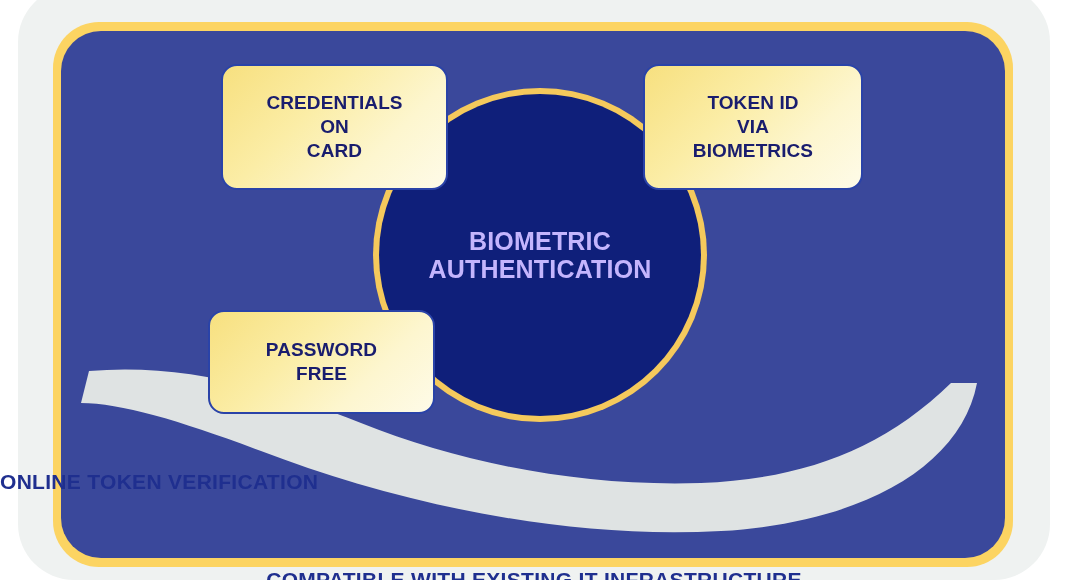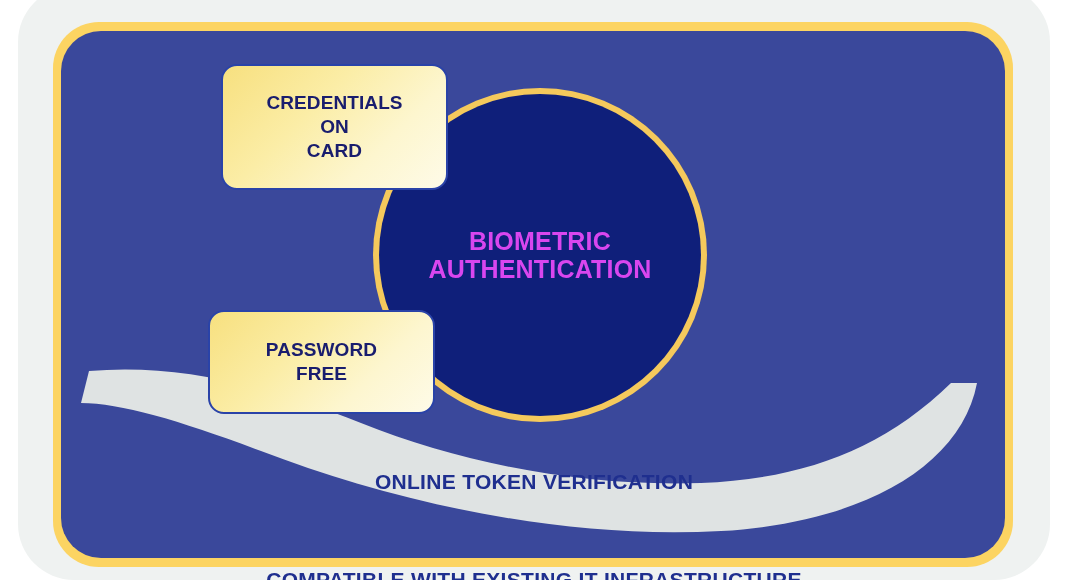--- a/index.html
+++ b/index.html
@@ -79,21 +79,21 @@
     top: 94px;
     width: 322px;
     height: 322px;
     border-radius: 50%;
     background: #0f1f7a;
     display: flex;
     align-items: center;
     justify-content: center;
   }
   .center-label {
-    color: #d946ef;
+    color: #c4b5fd;
     font-size: 25px;
     font-weight: bold;
     line-height: 1.12;
     text-align: center;
     letter-spacing: 0.2px;
     white-space: pre-line;
   }
 
   
   .card {
@@ -120,21 +120,21 @@
   .card.token-id-biometrics { left: 643px; top: 64px;  width: 220px; height: 126px; }
   .card.password-free       { left: 208px; top: 310px; width: 227px; height: 104px; }
   .card.offline-id          { left: 641px; top: 314px; width: 222px; height: 126px; }
 
   
   .swoosh-label {
     position: absolute;
     left: 0;
     top: 470px;
     width: 1068px;
-    text-align: center;
+    text-align: left;
     color: #1f2f8f;
     font-size: 21px;
     font-weight: bold;
     letter-spacing: 0.3px;
   }
 
   
   .bottom-caption {
     position: absolute;
     left: 0;
@@ -174,20 +174,25 @@
     <div class="center-label">BIOMETRIC
 AUTHENTICATION</div>
   </div>
 
   <div class="card credentials-on-card">
     <div class="card-label">CREDENTIALS
 ON
 CARD</div>
   </div>
 
+  <div class="card token-id-biometrics">
+    <div class="card-label">TOKEN ID
+VIA
+BIOMETRICS</div>
+  </div>
 
   <div class="card password-free">
     <div class="card-label">PASSWORD
 FREE</div>
   </div>
 
 
   <div class="swoosh-label">ONLINE TOKEN VERIFICATION</div>
 
   <div class="bottom-caption">COMPATIBLE WITH EXISTING IT INFRASTRUCTURE</div>

